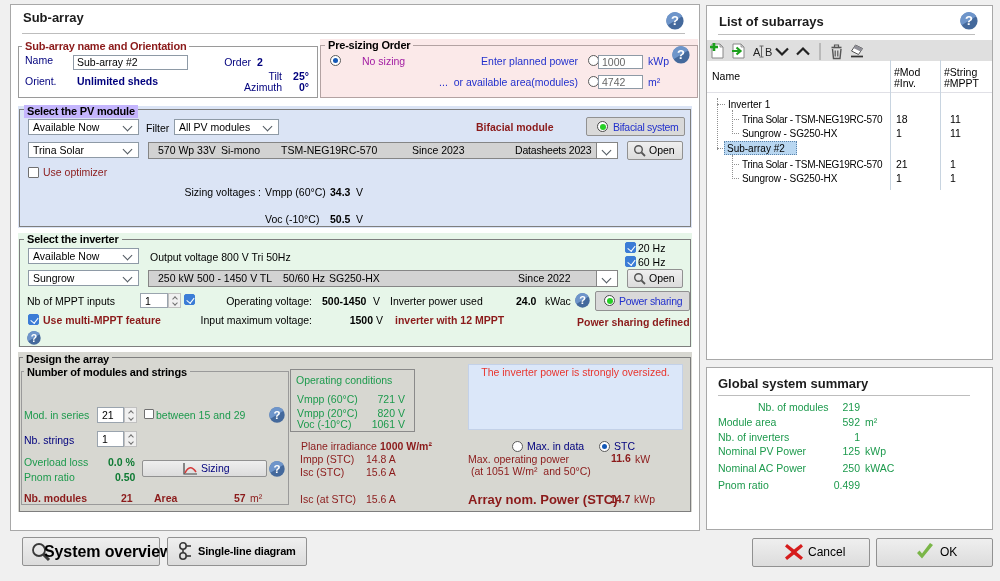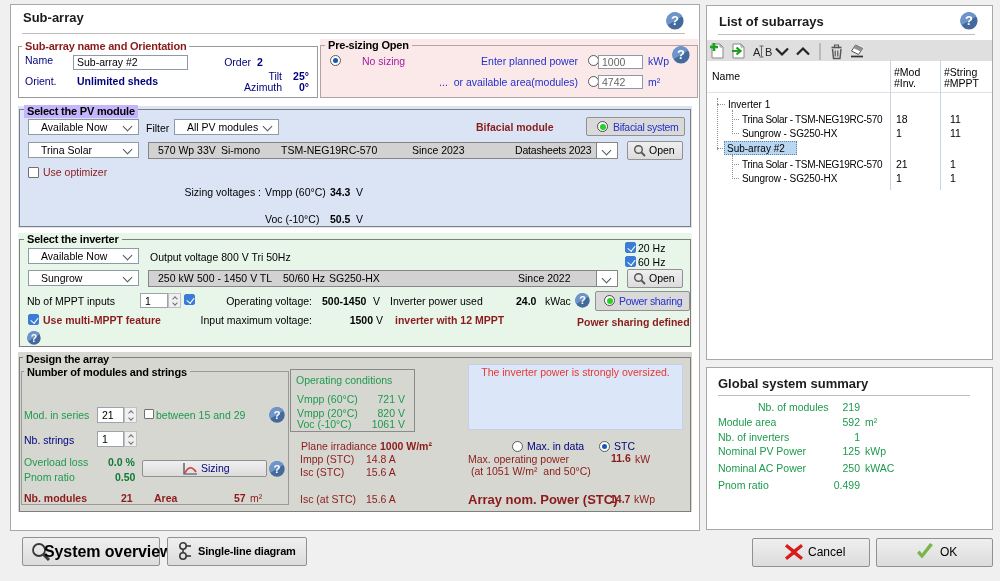--- a/index.html
+++ b/index.html
@@ -8,21 +8,21 @@
 .panel { position:absolute; background:#fff; border:1px solid #a8a8a8; }
 .gbt { position:absolute; font-weight:bold; font-size:11px; white-space:nowrap; padding:0 3px; line-height:13px; letter-spacing:-0.2px; }
 .border { position:absolute; border:1px solid #9a9a9a; pointer-events:none; }
 .navy { color:#00007d; }
 .maroon { color:#8b1a1a; }
 .green { color:#1d9a4d; }
 .blue { color:#2230cc; }
 .b { font-weight:bold; }
 .t { position:absolute; white-space:nowrap; line-height:13px; }
 .tr { text-align:right; }
-.dd { position:absolute; background:#fff; border:1px solid #8e9aa6; line-height:14px; padding-left:12px; white-space:nowrap; overflow:hidden; }
+.dd { position:absolute; background:#fff; border:1px solid #8e9aa6; line-height:14px; padding-left:4px; white-space:nowrap; overflow:hidden; }
 .chev { position:absolute; width:7px; height:7px; border-left:1.6px solid #505860; border-bottom:1.6px solid #505860; transform:rotate(-45deg); }
 .input { position:absolute; background:#fff; border:1px solid #8e9aa6; line-height:13px; padding-left:3px; white-space:nowrap; }
 .gbar { position:absolute; background:#d2d2d2; border:1px solid #858585; line-height:15px; white-space:nowrap; }
 .btn { position:absolute; background:linear-gradient(#efefef,#dcdcdc); border:1px solid #919191; border-radius:2px; }
 .cb { position:absolute; width:11px; height:11px; background:#fff; border:1px solid #707070; border-radius:1px; }
 .cbc { position:absolute; width:11px; height:11px; background:#3b7cd6; border:1px solid #3b7cd6; border-radius:2px; }
 .cbc:after { content:""; position:absolute; left:3px; top:0.5px; width:3.5px; height:6px; border-right:1.5px solid #fff; border-bottom:1.5px solid #fff; transform:rotate(38deg); }
 .radio { position:absolute; width:11px; height:11px; border:1px solid #5a5a5a; border-radius:50%; background:#fff; }
 .radio.sel:after { content:""; position:absolute; left:2px; top:2px; width:5px; height:5px; border-radius:50%; background:#1559b7; }
 .radio.grn { border-color:#4a4a4a; }
@@ -54,21 +54,21 @@
 <div class="t navy b" style="left:257px;top:56px;">2</div>
 <div class="t navy tr" style="left:212px;top:70px;width:70px;">Tilt</div>
 <div class="t navy b tr" style="left:279px;top:70px;width:30px;">25°</div>
 <div class="t navy tr" style="left:212px;top:81px;width:70px;">Azimuth</div>
 <div class="t navy b tr" style="left:279px;top:81px;width:30px;">0°</div>
 <div class="t navy" style="left:25px;top:75px;">Orient.</div>
 <div class="t navy b" style="left:77px;top:75px;">Unlimited sheds</div>
 
 <div class="abs" style="left:320px;top:39px;width:378px;height:59px;background:#fbe9e9;"></div>
 <div class="border" style="left:320px;top:45px;width:378px;height:53px;border-color:#b3a2a2;"></div>
-<div class="gbt" style="left:325px;top:39px;background:#fbe9e9;">Pre-sizing Open</div>
+<div class="gbt" style="left:325px;top:39px;background:#fbe9e9;">Pre-sizing Order</div>
 <div class="radio sel" style="left:330px;top:55px;"></div>
 <div class="t" style="left:346px;top:55px;color:#a21ca2;padding-left:16px;">No sizing</div>
 <div class="t blue tr" style="left:430px;top:55px;width:148px;">Enter planned power</div>
 <div class="radio" style="left:588px;top:55px;"></div>
 <div class="input" style="left:598px;top:55px;width:45px;height:14px;color:#666;">1000</div>
 <div class="t blue" style="left:648px;top:55px;">kWp</div>
 <div class="t blue tr" style="left:390px;top:76px;width:188px;">...&nbsp; or available area(modules)</div>
 <div class="radio" style="left:588px;top:76px;"></div>
 <div class="input" style="left:598px;top:75px;width:45px;height:14px;color:#666;">4742</div>
 <div class="t blue" style="left:648px;top:76px;">m²</div>

